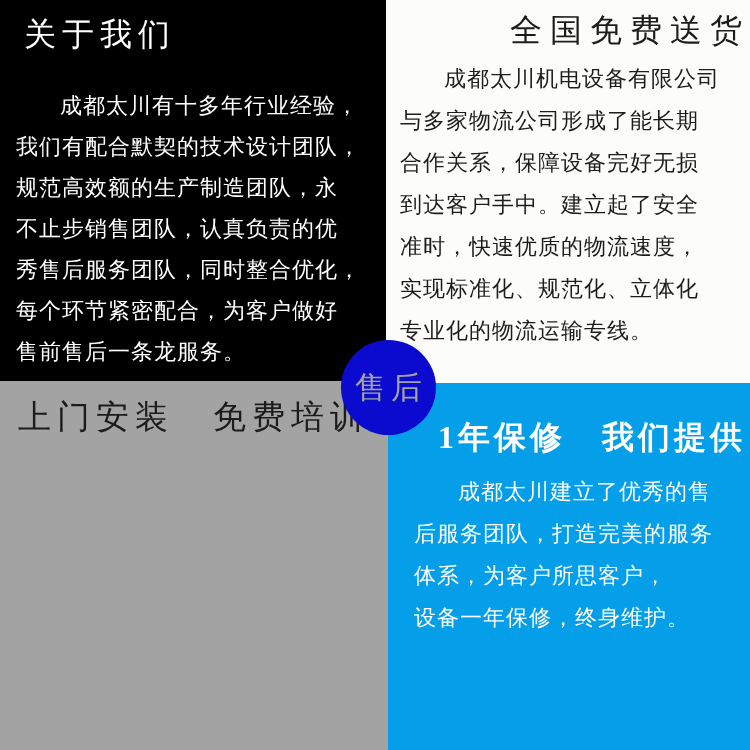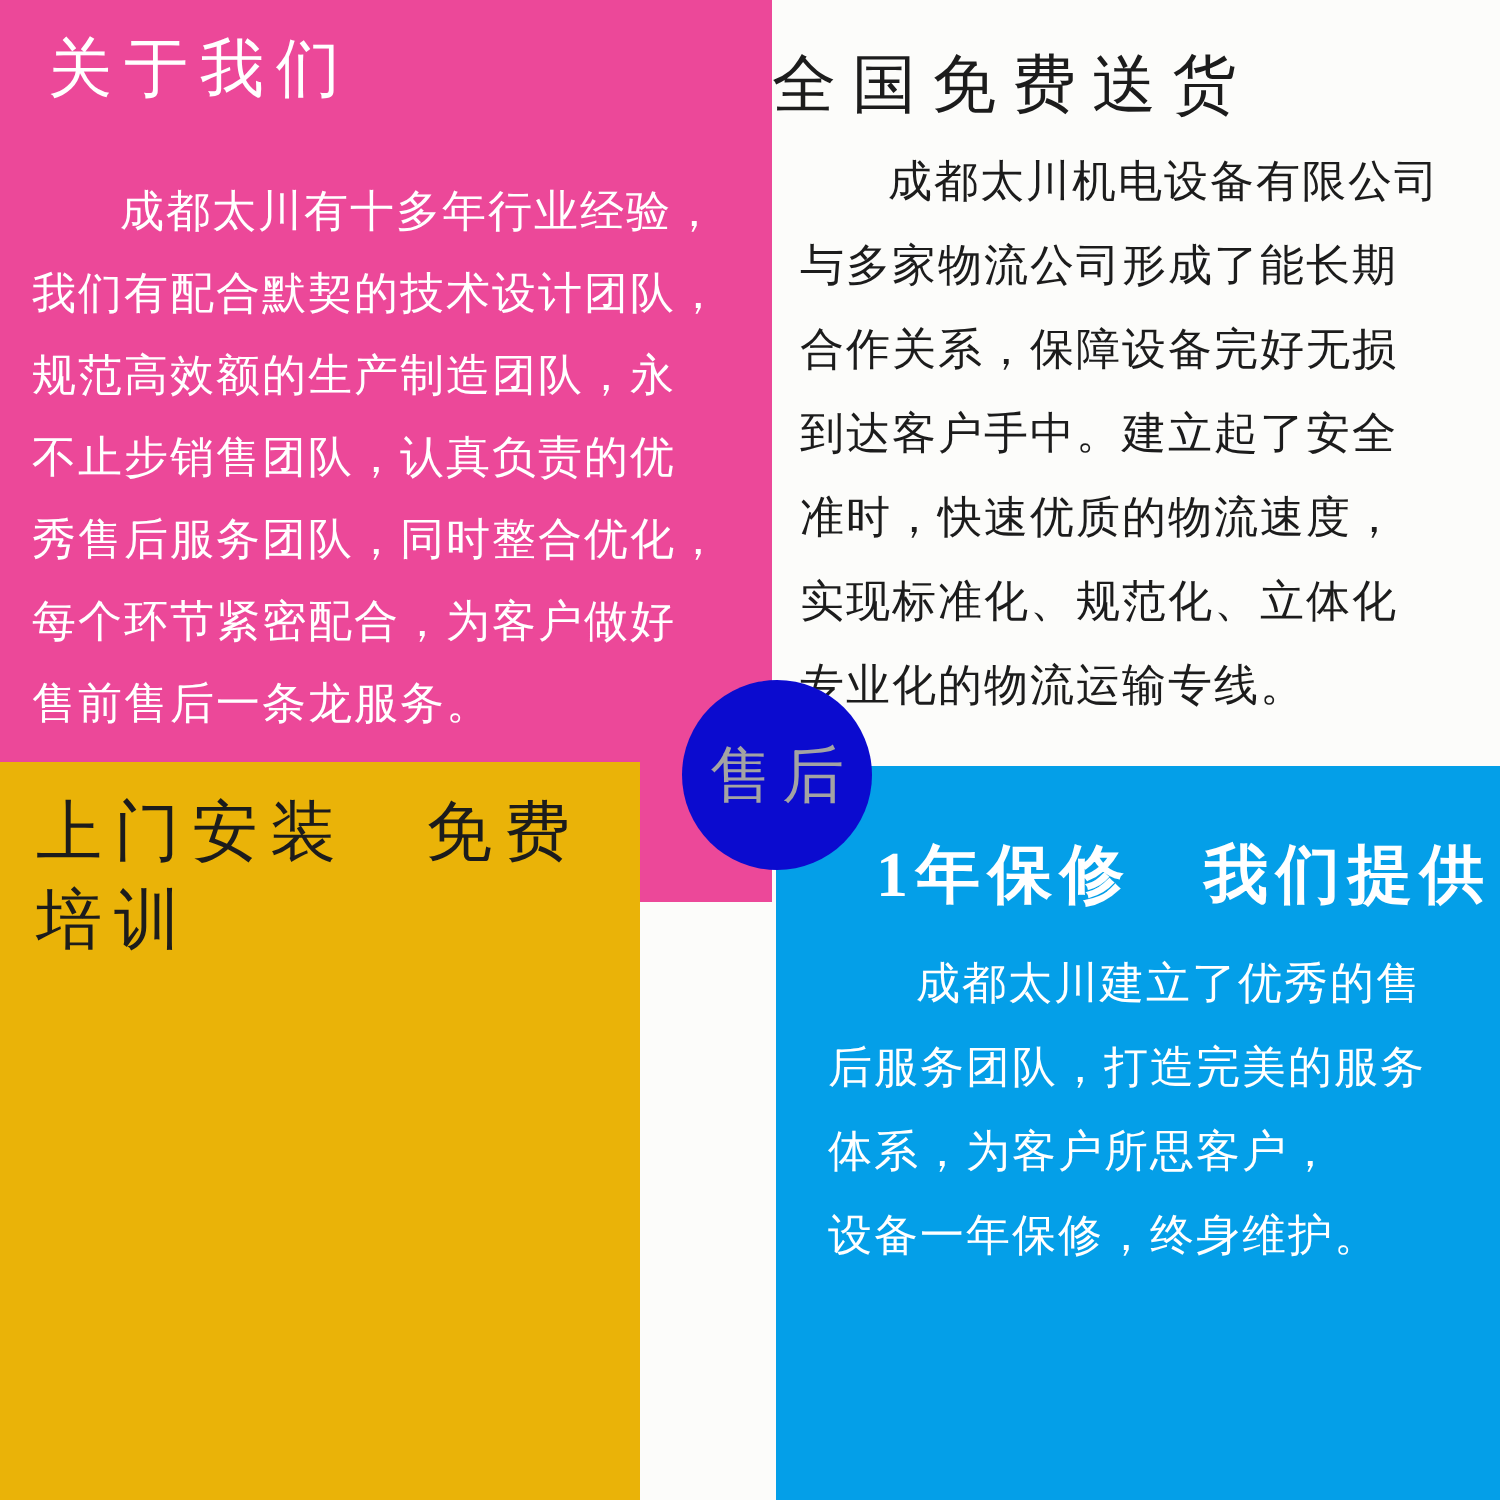--- a/index.html
+++ b/index.html
@@ -3,31 +3,31 @@
 <meta charset="utf-8">
 <style>
   html,body{margin:0;padding:0;background:#ffffff;}
   #canvas{
     position:relative;width:750px;height:750px;overflow:hidden;
     background:#fcfcfa;
     font-family:"Liberation Serif","DejaVu Serif",serif;
   }
   .quad{position:absolute;box-sizing:border-box;}
   
-  #q-about{left:0;top:0;width:386px;height:451px;background:#ec4899;color:#ffffff;}
+  #q-about{left:0;top:0;width:386px;height:451px;background:#000000;color:#ffffff;}
   #q-delivery{left:386px;top:0;width:364px;height:383px;background:#fcfcfa;color:#1c1c1c;}
-  #q-install{left:0;top:381px;width:320px;height:369px;background:#eab308;color:#1c1c1c;}
+  #q-install{left:0;top:381px;width:388px;height:369px;background:#a3a3a3;color:#1c1c1c;}
   #q-warranty{left:388px;top:383px;width:362px;height:367px;background:#049fe8;color:#ffffff;}
 
   .title{
     font-size:32px;letter-spacing:6px;line-height:44px;
     white-space:pre-line;
   }
   #q-about .title{padding:12px 0 0 24px;}
-  #q-delivery .title{padding:8px 12px 0 0;text-align:left;letter-spacing:8px;margin-top:12px;}
+  #q-delivery .title{padding:8px 0 0 0;text-align:right;letter-spacing:8px;}
   #q-install .title{padding:14px 0 0 18px;font-size:33px;}
   #q-warranty .title{padding:32px 0 0 50px;font-weight:bold;letter-spacing:4px;}
 
   .body{
     font-size:22px;letter-spacing:1px;line-height:41px;
     white-space:pre-line;text-indent:44px;
   }
   #q-about .body{margin-top:29px;padding:0 6px 0 16px;}
   #q-delivery .body{margin-top:6px;padding:0 20px 0 14px;line-height:42px;}
   #q-install .body{margin-top:10px;padding:0 4px 0 10px;line-height:40px;}

